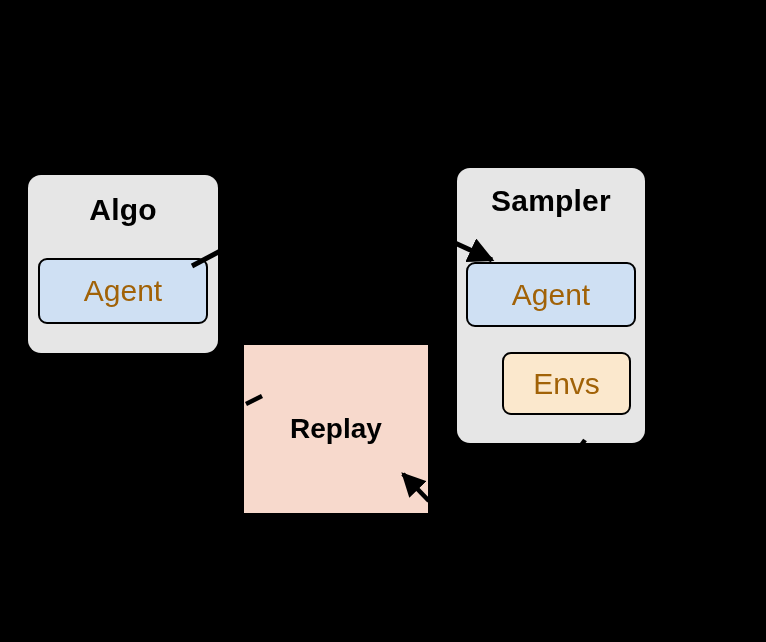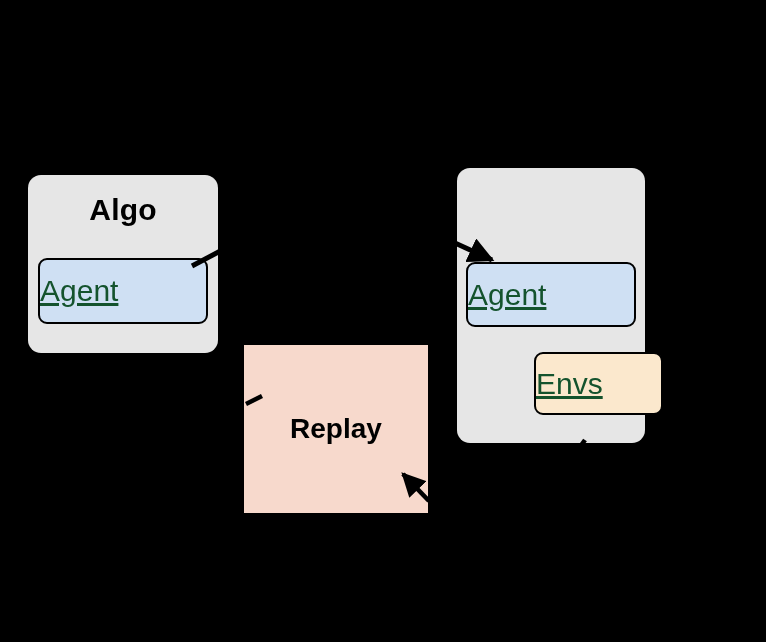--- a/index.html
+++ b/index.html
@@ -39,24 +39,23 @@
     line-height: 1;
   }
   
   .leaf-box {
     position: absolute;
     box-sizing: border-box;
     border: 2.2px solid #000000;
     border-radius: 9px;
     display: flex;
     align-items: center;
-    justify-content: flex-start;
-    color: #14532d;
+    justify-content: center;
+    color: #a16207;
     line-height: 1;
-    text-decoration: underline;
   }
   .leaf-agent {
     background: #cfe0f3;
   }
   .leaf-envs {
     background: #fbe8cd;
   }
   
   .buffer-box {
     position: absolute;
@@ -83,21 +82,21 @@
   }
   
   #node-algo   { left: 28px;  top: 175px; width: 190px; height: 178px; }
   #node-algo .container-title { font-size: 30px; margin-top: 20px; }
   #box-algo-agent { left: 10px; top: 83px; width: 170px; height: 66px; font-size: 30px; }
 
   
   #node-sampler { left: 457px; top: 168px; width: 188px; height: 275px; }
   #node-sampler .container-title { font-size: 30px; margin-top: 18px; }
   #box-sampler-agent { left: 9px;  top: 94px;  width: 170px; height: 65px; font-size: 30px; }
-  #box-sampler-envs  { left: 45px; top: 184px; width: 129px; height: 63px; font-size: 30px; margin-left: 32px; }
+  #box-sampler-envs  { left: 45px; top: 184px; width: 129px; height: 63px; font-size: 30px; }
 
   
   #node-replay-buffer { left: 244px; top: 345px; width: 184px; height: 168px; font-size: 28px; }
 </style>
 </head>
 <body>
 
 <div id="diagram-canvas">
 
   <div class="node container-box" id="node-algo">
@@ -107,20 +106,21 @@
     </div>
   </div>
 
   <div class="buffer-box" id="node-replay-buffer">
     <div>
       <div>Replay</div>
     </div>
   </div>
 
   <div class="node container-box" id="node-sampler">
+    <div class="container-title">Sampler</div>
     <div class="leaf-box leaf-agent" id="box-sampler-agent">
       <span>Agent</span>
     </div>
     <div class="leaf-box leaf-envs" id="box-sampler-envs">
       <span>Envs</span>
     </div>
   </div>
 
   <svg id="arrow-layer" viewBox="0 0 766 642">
     <defs>

